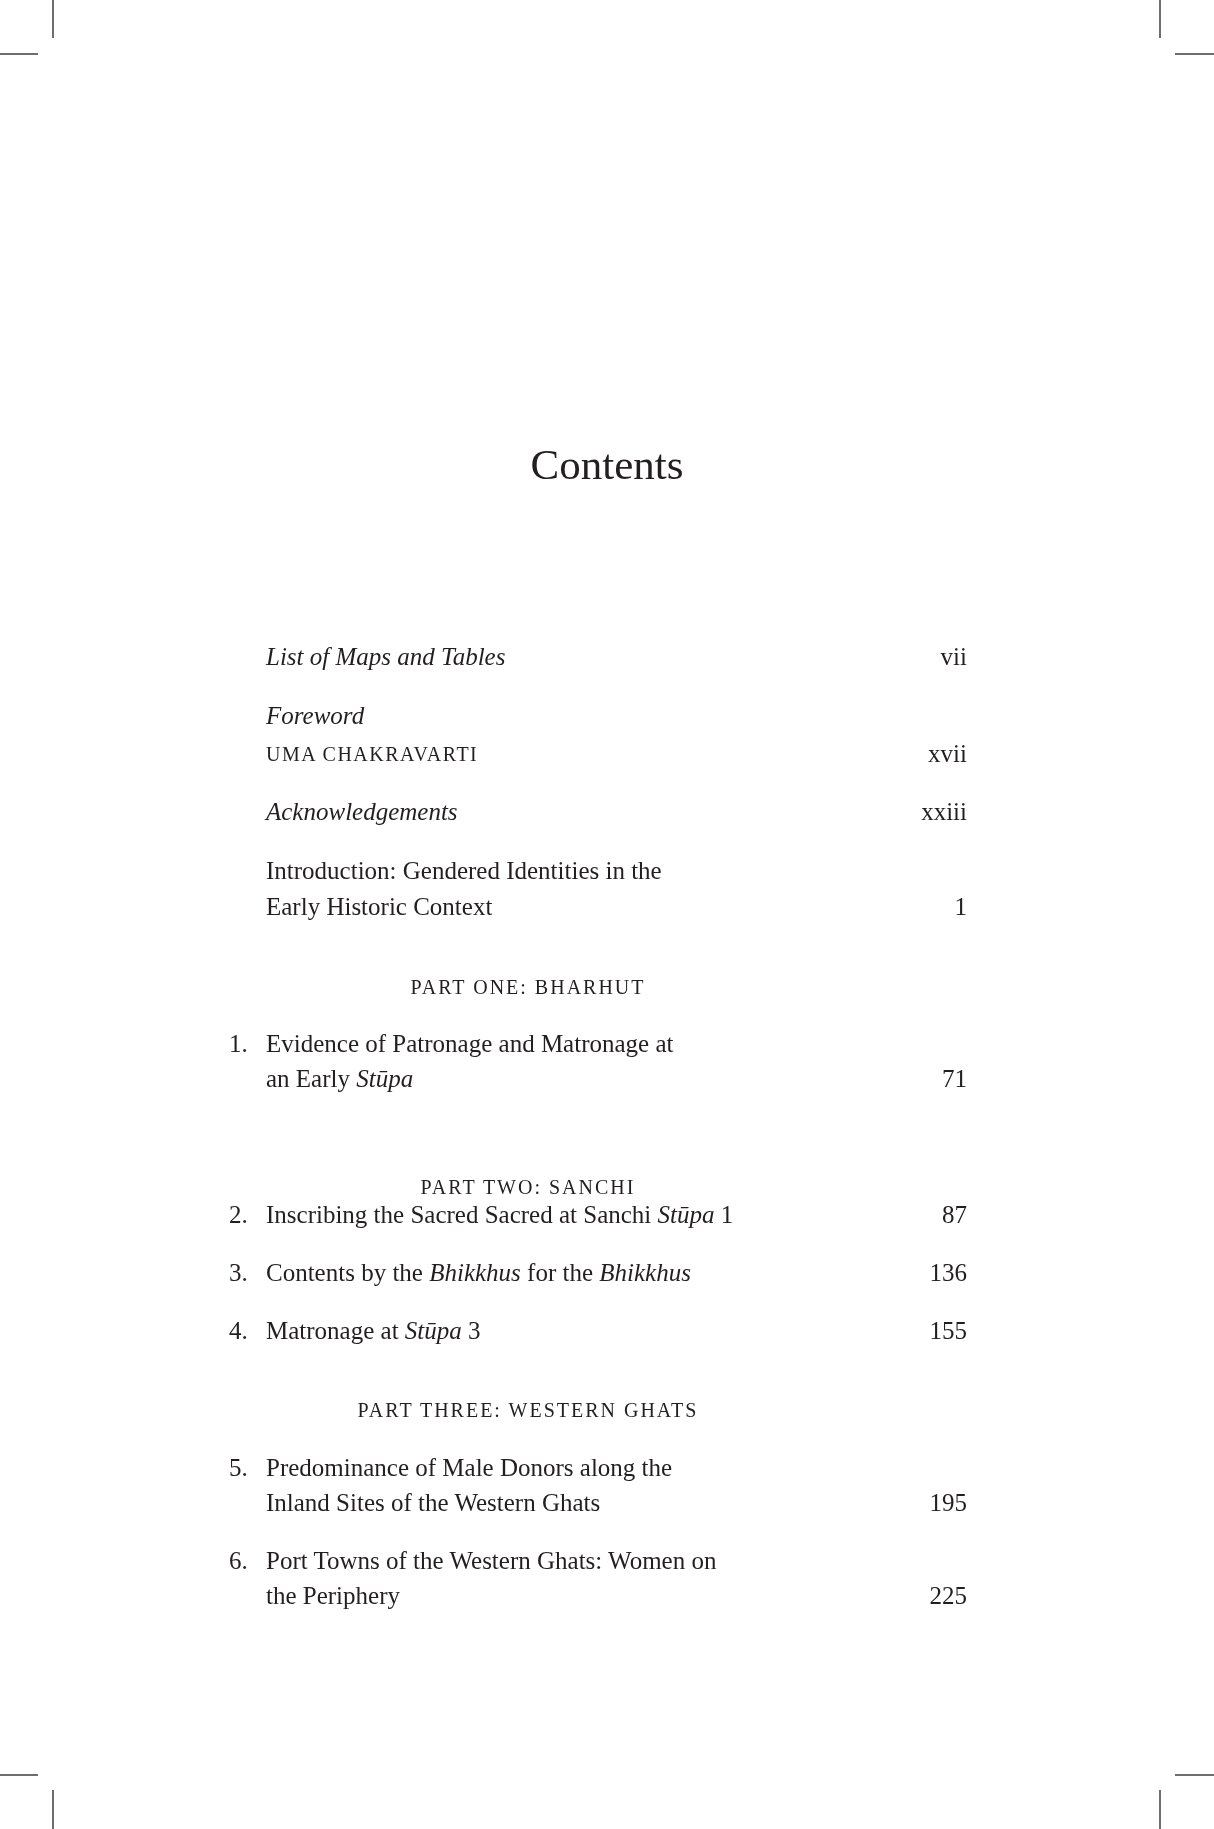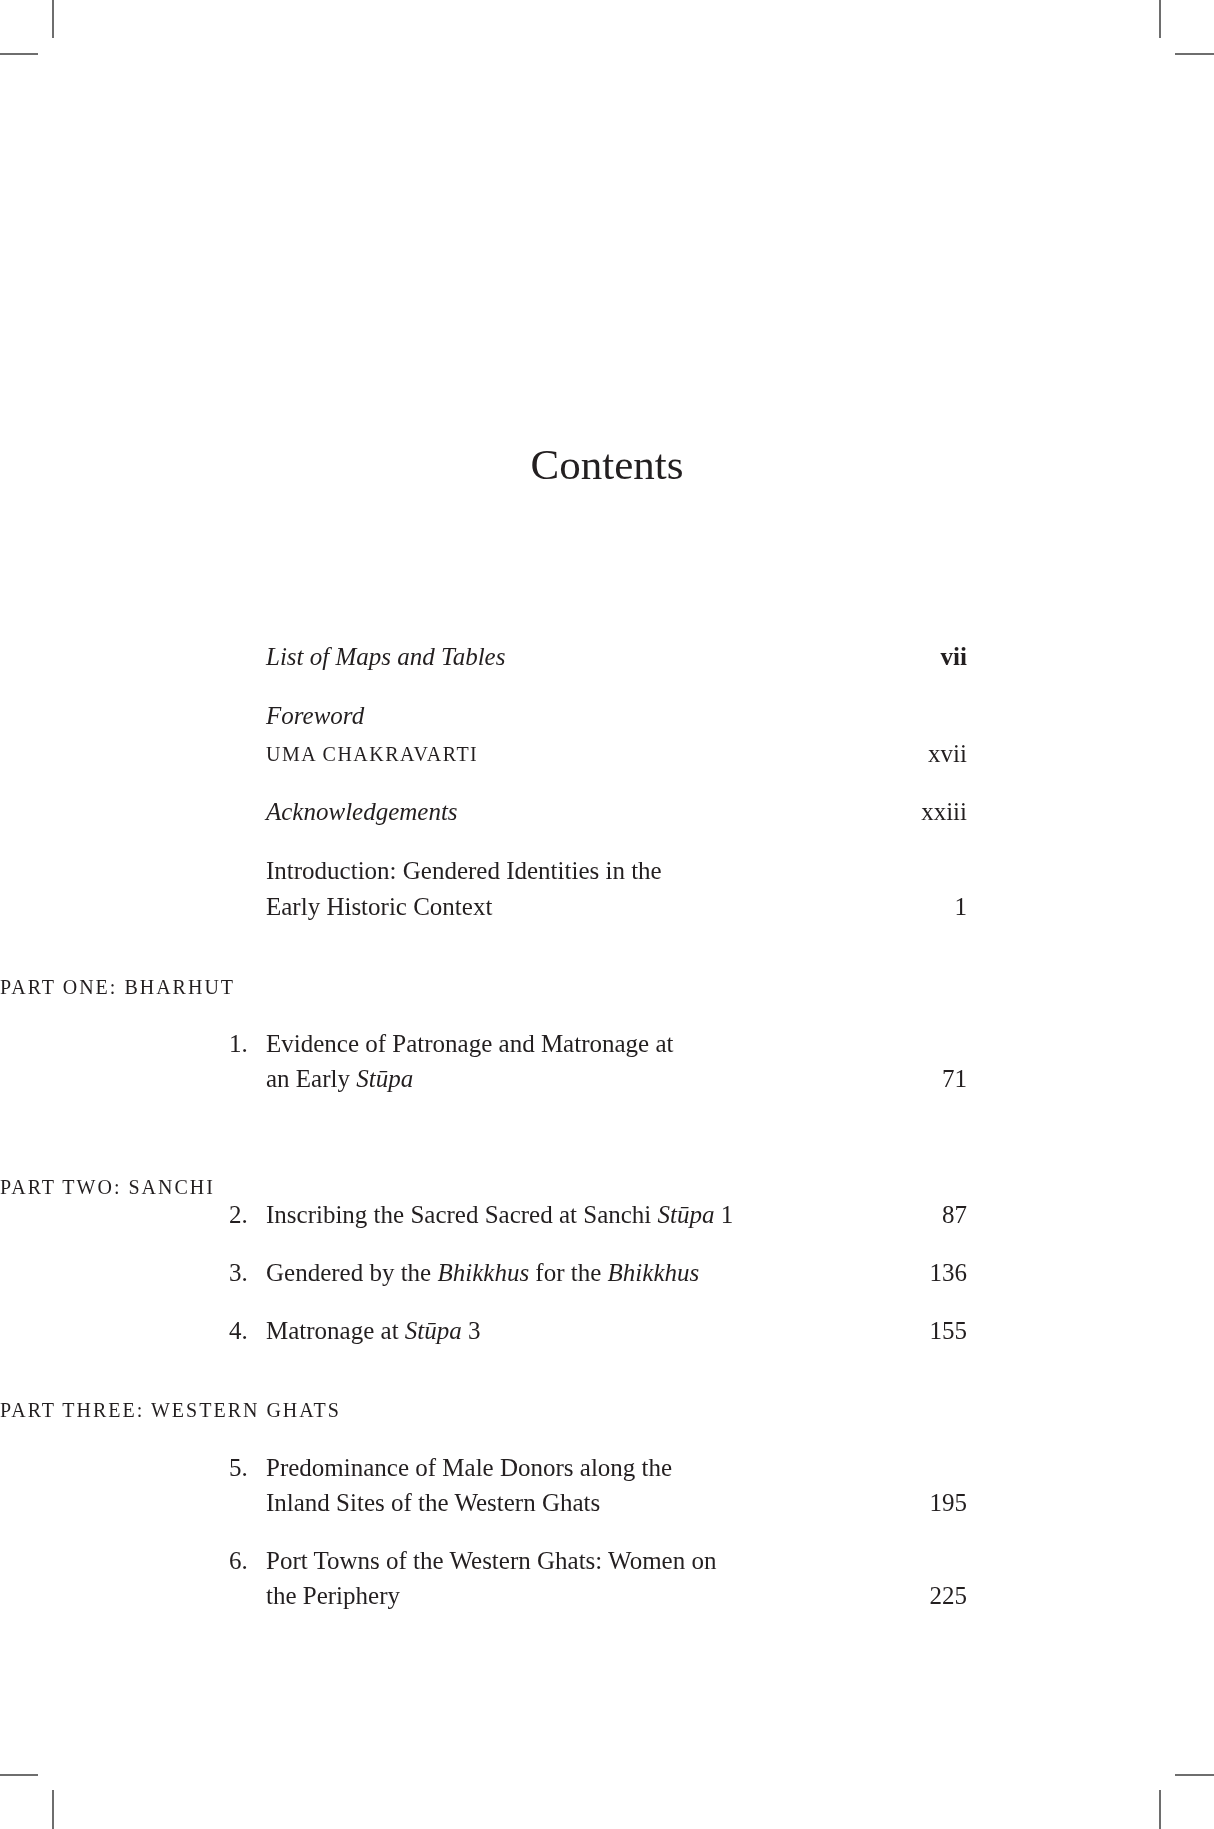--- a/index.html
+++ b/index.html
@@ -6,38 +6,38 @@
   body { width:1214px; height:1829px; background:#ffffff; position:relative; overflow:hidden;
          font-family:"Liberation Serif","DejaVu Serif",serif; color:#231f20; }
   .crop { position:absolute; background:#6e6e6e; }
   .title { position:absolute; left:0; width:1214px; top:440px; text-align:center; font-size:43px; line-height:50px; }
   .line { position:absolute; font-size:25px; line-height:30px; white-space:nowrap; }
   .lbl { left:266px; }
   .num { left:229px; }
   .pg { right:247px; text-align:right; }
   .it { font-style:italic; }
   .sc { font-size:20px; letter-spacing:1.5px; }
-  .part { position:absolute; left:0; width:1056px; font-size:20px; letter-spacing:2px; line-height:30px; }
+  .part { position:absolute; left:0; width:1056px; text-align:center; font-size:20px; letter-spacing:2px; line-height:30px; }
 </style>
 </head>
 <body>
 
 <div class="crop" style="left:52px;top:0;width:2px;height:38px;"></div>
 <div class="crop" style="left:0;top:53px;width:38px;height:2px;"></div>
 <div class="crop" style="left:1159px;top:0;width:2px;height:38px;"></div>
 <div class="crop" style="left:1175px;top:53px;width:39px;height:2px;"></div>
 <div class="crop" style="left:0;top:1774px;width:38px;height:2px;"></div>
 <div class="crop" style="left:52px;top:1790px;width:2px;height:39px;"></div>
 <div class="crop" style="left:1175px;top:1774px;width:39px;height:2px;"></div>
 <div class="crop" style="left:1159px;top:1790px;width:2px;height:39px;"></div>
 
 <div class="title">Contents</div>
 
 <div class="line lbl it" style="top:642px;">List of Maps and Tables</div>
-<div class="line pg" style="top:642px;font-weight:bold;">vii</div>
+<div class="line pg" style="top:642px;">vii</div>
 
 <div class="line lbl it" style="top:701px;">Foreword</div>
 <div class="line lbl sc" style="top:739px;">UMA CHAKRAVARTI</div>
 <div class="line pg" style="top:739px;">xvii</div>
 
 <div class="line lbl it" style="top:797px;">Acknowledgements</div>
 <div class="line pg" style="top:797px;">xxiii</div>
 
 <div class="line lbl" style="top:856px;">Introduction: Gendered Identities in the</div>
 <div class="line lbl" style="top:892px;">Early Historic Context</div>
@@ -49,21 +49,21 @@
 <div class="line lbl" style="top:1064px;"><span>an Early </span><span class="it">Stūpa</span></div>
 <div class="line pg" style="top:1064px;">71</div>
 
 <div class="part" style="top:1172px;">PART TWO: SANCHI</div>
 
 <div class="line num" style="top:1200px;">2.</div>
 <div class="line lbl" style="top:1200px;"><span>Inscribing the Sacred Sacred at Sanchi </span><span class="it">Stūpa</span><span> 1</span></div>
 <div class="line pg" style="top:1200px;">87</div>
 
 <div class="line num" style="top:1258px;">3.</div>
-<div class="line lbl" style="top:1258px;"><span>Gendered by the </span><span class="it">Bhikkhus</span><span> for the </span><span class="it">Bhikkhus</span></div>
+<div class="line lbl" style="top:1258px;"><span>Contents by the </span><span class="it">Bhikkhus</span><span> for the </span><span class="it">Bhikkhus</span></div>
 <div class="line pg" style="top:1258px;text-align:center;">136</div>
 
 <div class="line num" style="top:1316px;">4.</div>
 <div class="line lbl" style="top:1316px;"><span>Matronage at </span><span class="it">Stūpa</span><span> 3</span></div>
 <div class="line pg" style="top:1316px;">155</div>
 
 <div class="part" style="top:1395px;">PART THREE: WESTERN GHATS</div>
 
 <div class="line num" style="top:1453px;">5.</div>
 <div class="line lbl" style="top:1453px;">Predominance of Male Donors along the</div>

